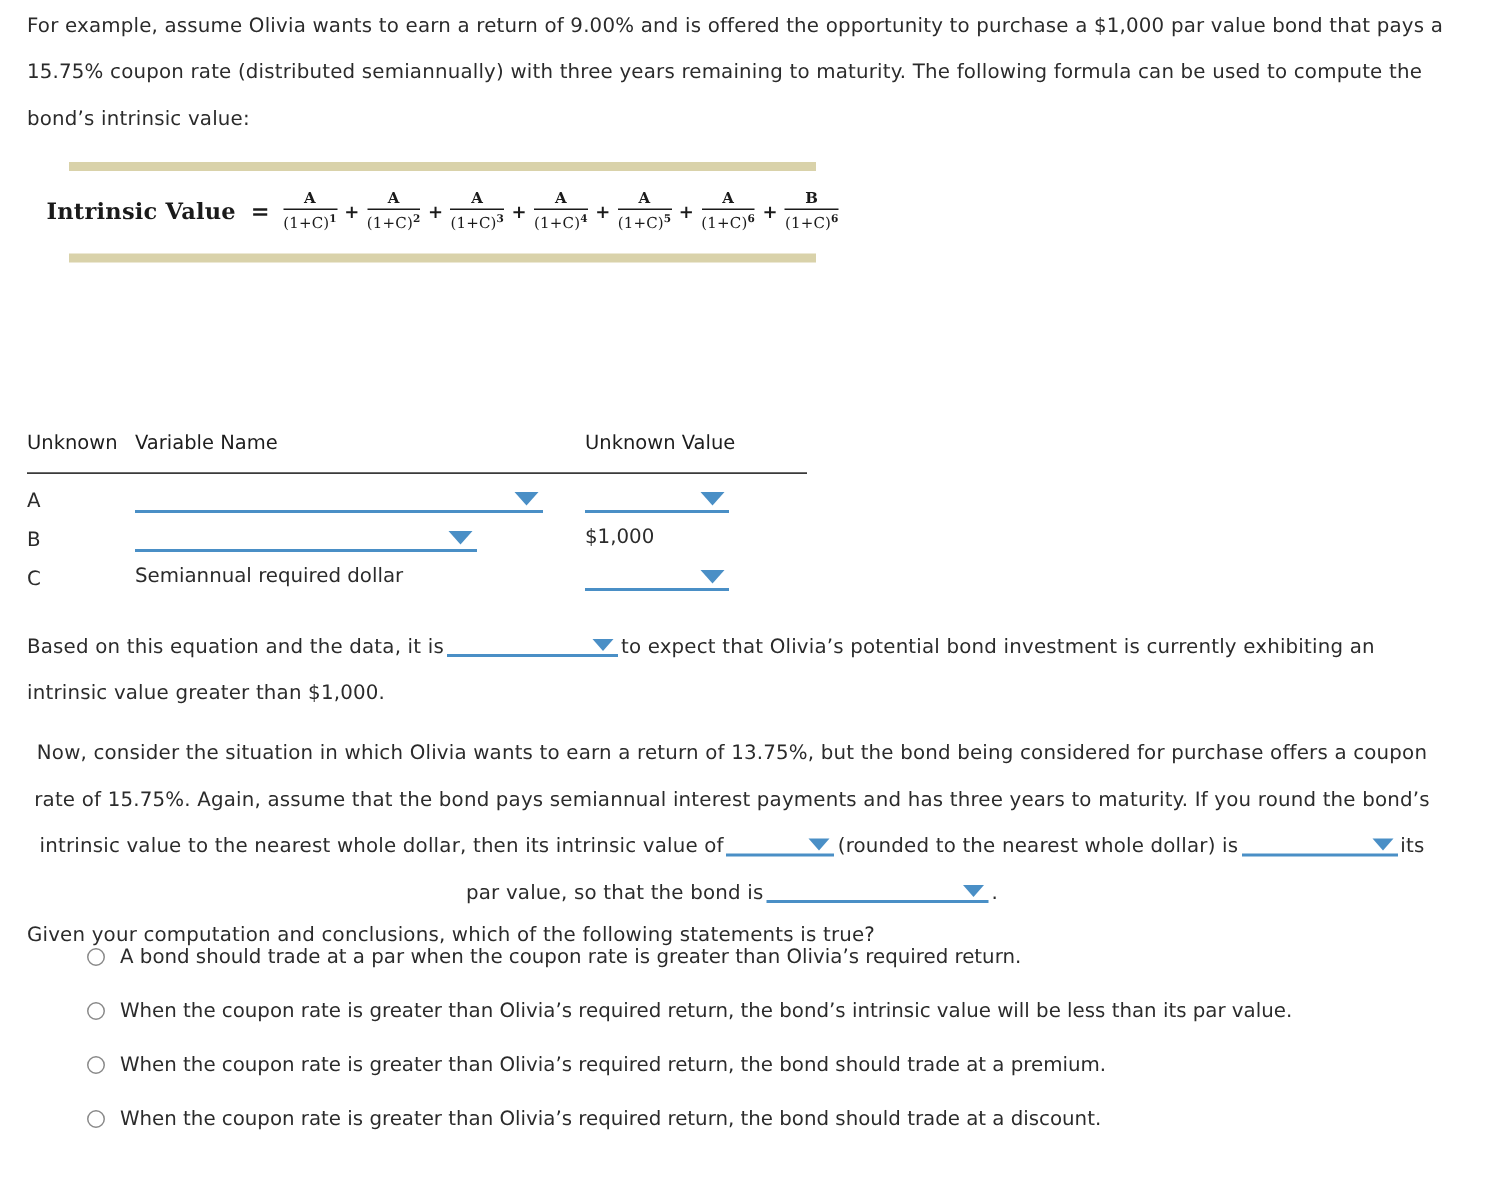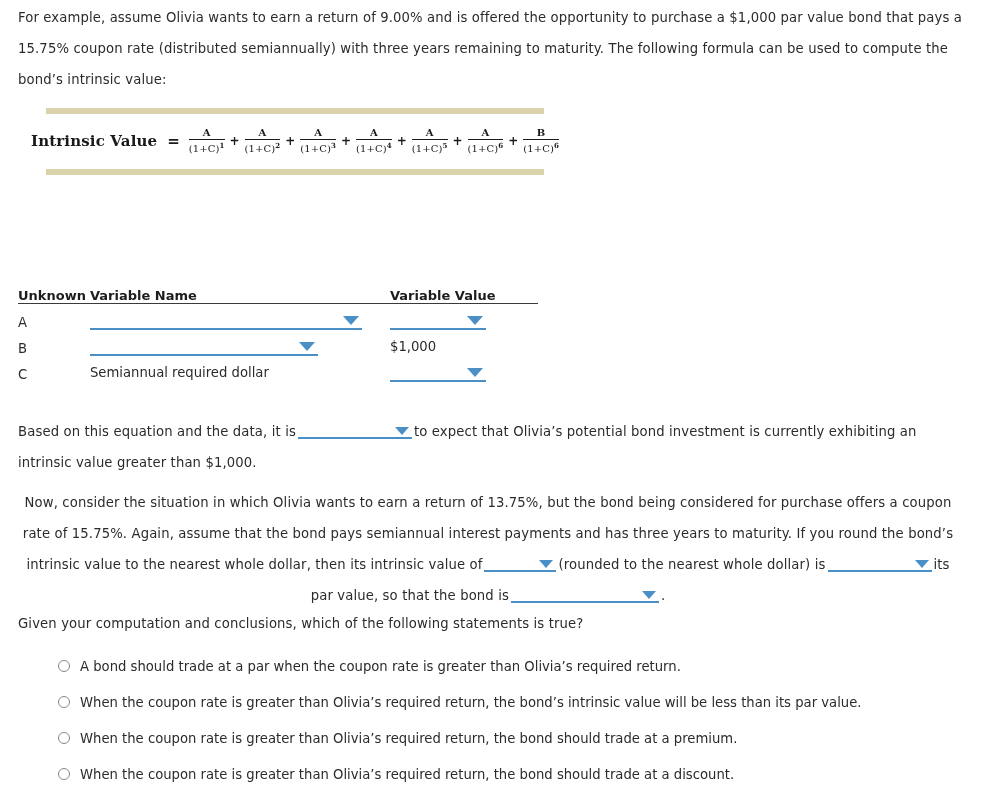--- a/index.html
+++ b/index.html
@@ -118,23 +118,23 @@
     left: 18px;
     top: 288px;
     width: 520px;
   }
   #variables-table table {
     border-collapse: collapse;
     width: 520px;
   }
   #variables-table th {
     font-size: 13px;
-    font-weight: bold;
+    font-weight: normal;
     text-align: left;
-    padding: 0 0 0 0;
+    padding: 0 0 12px 0;
     color: #1d1d1d;
     white-space: nowrap;
   }
   #variables-table thead tr {
     border-bottom: 1.4px solid #3a3a3a;
   }
   #variables-table td {
     font-size: 13.2px;
     color: #2b2b2b;
     padding: 0;
@@ -210,21 +210,21 @@
   #question-prompt {
     left: 18px;
     top: 608px;
     width: 900px;
   }
 
   
   #options-list {
     position: absolute;
     left: 58px;
-    top: 648px;
+    top: 620px;
     width: 900px;
     text-align: right;
   }
   .option-row {
     display: flex;
     align-items: center;
     height: 36px;
     cursor: pointer;
   }
   .radio-circle {
@@ -304,21 +304,21 @@
     </div>
   </div>
 
 
   <div id="variables-table">
     <table>
       <thead>
         <tr>
           <th class="col-unknown">Unknown</th>
           <th class="col-name">Variable Name</th>
-          <th class="col-value">Variable Value</th>
+          <th class="col-value">Unknown Value</th>
         </tr>
       </thead>
       <tbody>
         <tr>
           <td class="cell-unknown">A</td>
           <td class="cell-name">
             <span class="dropdown dd-name-a">
               <span class="caret"></span>
             </span>
           </td>

